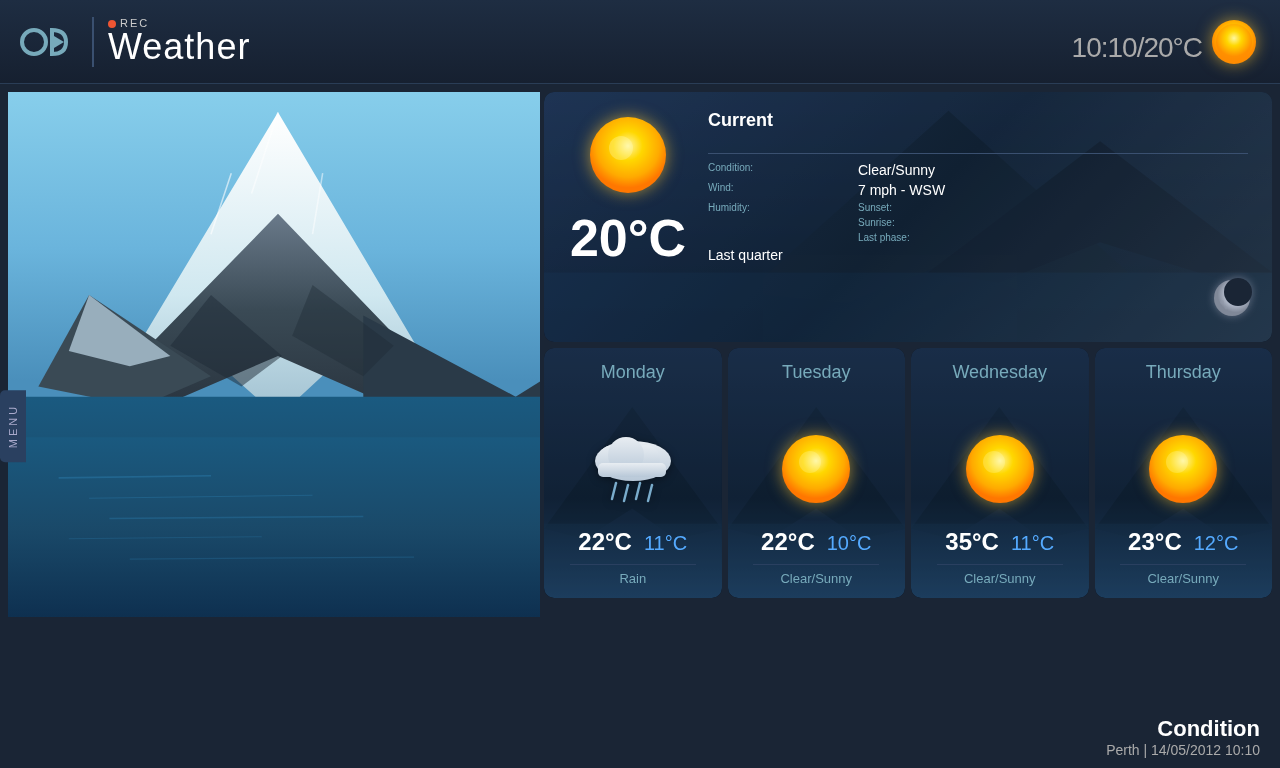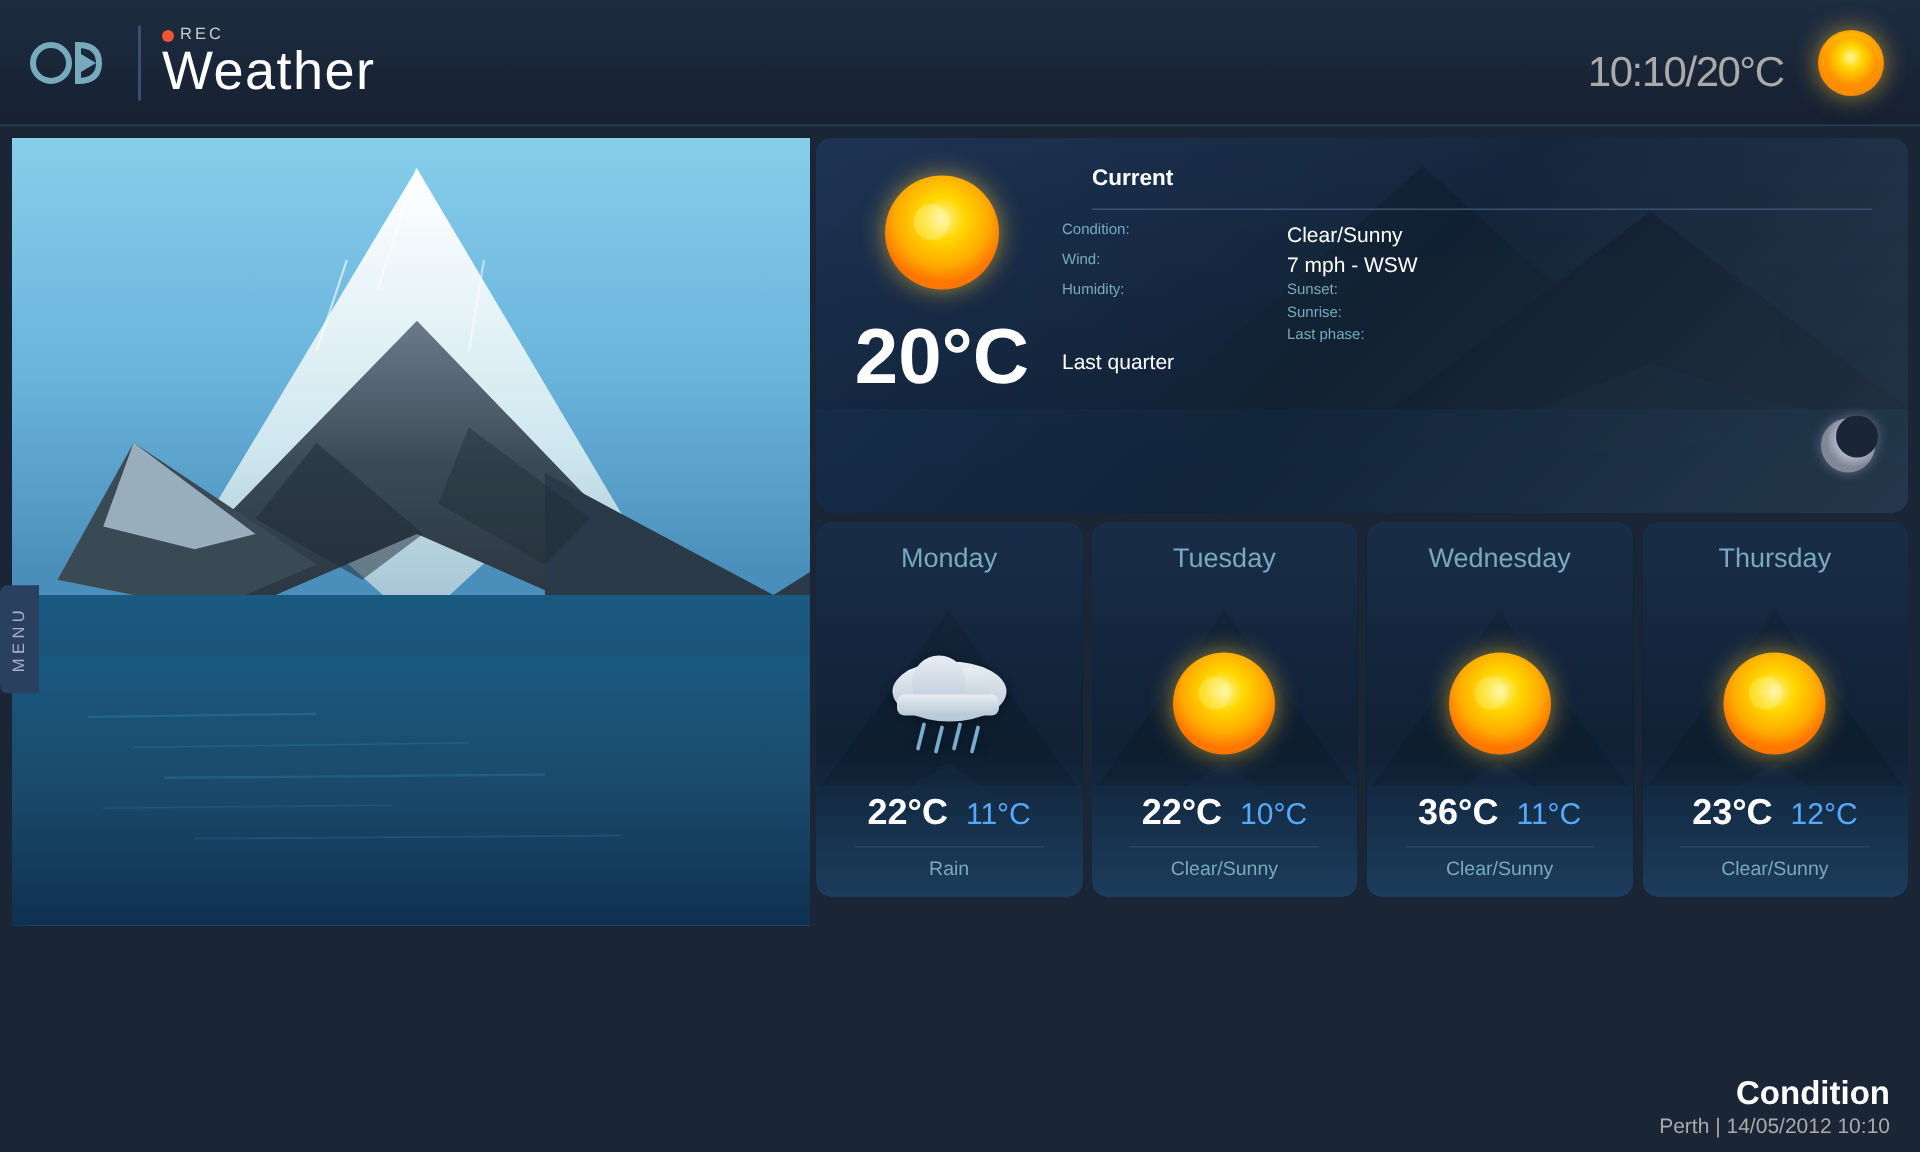--- a/index.html
+++ b/index.html
@@ -69,22 +69,22 @@
 
     #weather-title {
       font-size: 36px;
       color: #fff;
       font-weight: 300;
       letter-spacing: 1px;
     }
 
     #clock-area {
       display: flex;
-      align-items: flex-end;
-      gap: 19px;
+      align-items: center;
+      gap: 6px;
     }
 
     #clock-display {
       font-size: 44px;
       color: #fff;
       font-weight: 300;
       letter-spacing: -1px;
     }
 
     #clock-display span {
@@ -216,27 +216,26 @@
       font-size: 52px;
       color: #fff;
       font-weight: bold;
     }
 
     #current-right {
       flex: 1;
     }
 
     #current-title {
-      font-size: 15px;
+      font-size: 18px;
       color: #fff;
       font-weight: bold;
       margin-bottom: 8px;
       border-bottom: 1px solid #3a5070;
-      padding-bottom: 12px;
-      margin-left: 20px;
+      padding-bottom: 22px;
     }
 
     #current-details {
       display: grid;
       grid-template-columns: 140px 1fr;
       gap: 4px 10px;
     }
 
     .detail-label {
       color: #7ab;
@@ -646,21 +645,21 @@
                   <stop offset="35%" stop-color="#ffd700"></stop>
                   <stop offset="75%" stop-color="#ffaa00"></stop>
                   <stop offset="100%" stop-color="#ff7700"></stop>
                 </radialGradient>
               </defs>
               <circle cx="40" cy="40" r="34" fill="url(#sunGrad4)"></circle>
               <circle cx="34" cy="33" r="11" fill="rgba(255,255,200,0.25)"></circle>
             </svg>
           </div>
           <div class="forecast-temps">
-            <span class="temp-high">36°C</span>
+            <span class="temp-high">35°C</span>
             <span class="temp-low">11°C</span>
           </div>
           <div class="forecast-divider"></div>
           <div class="forecast-condition">Clear/Sunny</div>
         </div>
       </div>
 
       <div class="forecast-card">
         <div class="forecast-bg-mountain"></div>
         <svg style="position:absolute;top:0;left:0;width:100%;height:100%;z-index:0;opacity:0.25;border-radius:10px;" viewBox="0 0 175 250" preserveAspectRatio="xMidYMid slice">

